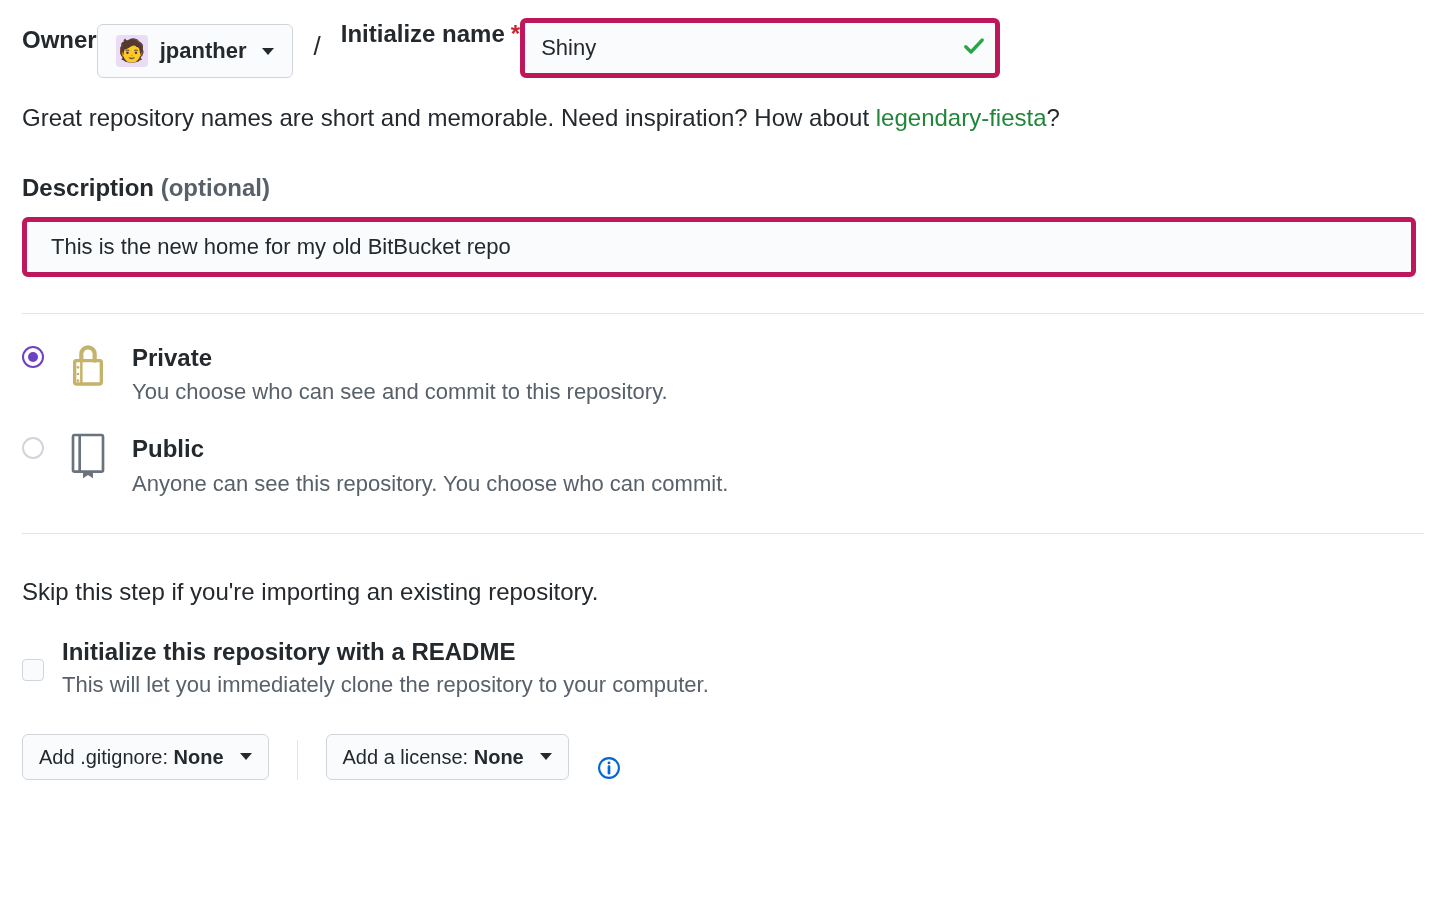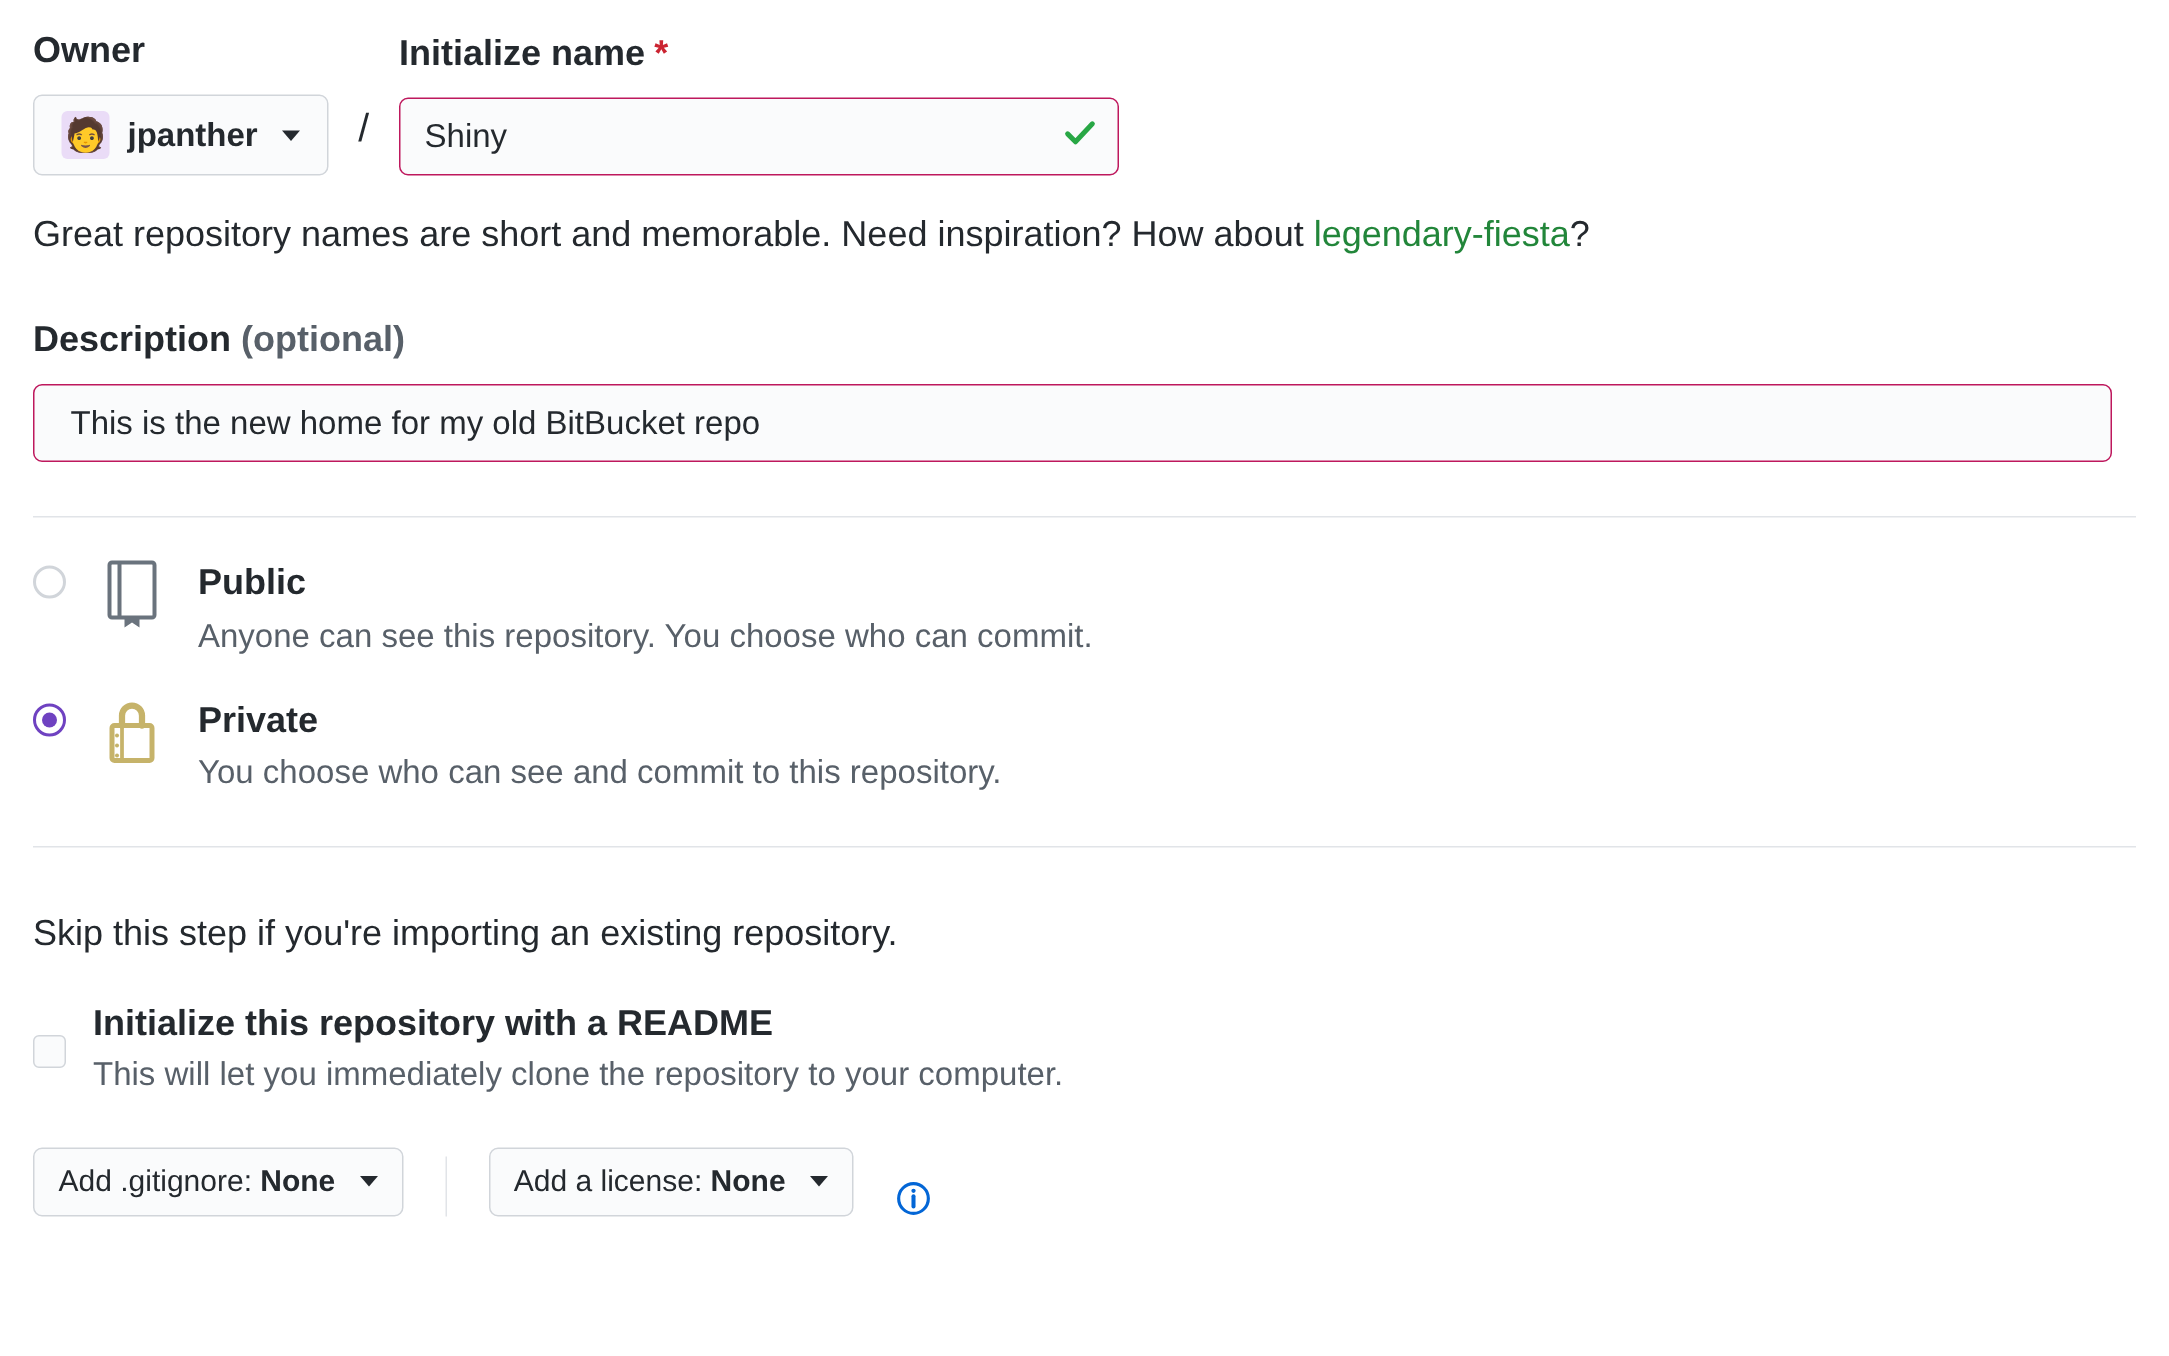--- a/index.html
+++ b/index.html
@@ -1,27 +1,27 @@
 <!DOCTYPE html>
 <html><head>
 <meta charset="utf-8">
 <style>
   html,body{margin:0;padding:0;background:#fff;font-family:-apple-system,BlinkMacSystemFont,"Segoe UI",Helvetica,Arial,sans-serif;color:#24292e;font-size:16px;-webkit-font-smoothing:antialiased;}
   .page{box-sizing:border-box;width:1446px;padding:18px 22px 40px 22px;}
   .row{display:flex;align-items:flex-end;gap:18px;}
-  .col{display:flex;flex-direction:column;}
+  .col{display:flex;}
   .label{font-weight:600;font-size:24px;line-height:1.3;margin-bottom:14px;}
   .req{color:#cb2431;margin-left:6px;}
   .optional{color:#586069;font-weight:700;font-size:24px;}
   .btn{display:inline-flex;align-items:center;gap:12px;background:#fafbfc;border:1px solid #d1d5da;border-radius:6px;padding:10px 18px;font-size:22px;font-weight:600;color:#24292e;cursor:pointer;line-height:1.4;}
   .btn-small{font-size:20px;padding:8px 16px;}
   .btn .caret,.caret{width:0;height:0;border-left:6px solid transparent;border-right:6px solid transparent;border-top:7px solid #24292e;display:inline-block;margin-left:4px;}
   .avatar{width:32px;height:32px;border-radius:4px;background:#eadcf7;display:flex;align-items:center;justify-content:center;font-size:22px;}
   .slash{font-size:26px;color:#24292e;padding:0 2px 10px 2px;align-self:flex-end;line-height:44px;}
-  .input{background:#fafbfc;border:1px solid #be185d;border-radius:6px;font-size:22px;color:#24292e;padding:12px 16px;outline:none;}
+  .input{background:#fafbfc;border:5px solid #be185d;border-radius:6px;font-size:22px;color:#24292e;padding:12px 16px;outline:none;}
   .repo-input-wrap{position:relative;width:480px;}
   .repo-input-wrap .input{width:100%;box-sizing:border-box;padding-right:48px;}
   .check{position:absolute;right:14px;top:50%;transform:translateY(-50%);color:#28a745;}
   .helper{margin-top:22px;font-size:24px;color:#24292e;line-height:1.5;}
   .helper a{color:#22863a;text-decoration:none;font-weight:400;}
   .section{margin-top:36px;}
   .desc-input{width:1344px;padding-left:24px;}
   hr.sep{border:none;border-top:1px solid #e1e4e8;margin:36px 0 0 0;}
   .vis-opt{display:flex;align-items:flex-start;gap:22px;margin-top:28px;}
   .radio{appearance:none;-webkit-appearance:none;width:22px;height:22px;border:2px solid #d1d5da;border-radius:50%;margin:4px 0 0 0;cursor:pointer;position:relative;flex-shrink:0;}
@@ -83,52 +83,52 @@
     <div class="label">
       <span>Description</span>
       <span class="optional">(optional)</span>
     </div>
     <input class="input desc-input" type="text" value="This is the new home for my old BitBucket repo" style="">
   </div>
 
   <hr class="sep">
 
   <div class="vis-opt">
+    <input type="radio" class="radio" name="vis" checked="" style="">
+    <div class="vis-icon">
+      <svg width="40" height="48" viewBox="0 0 24 28" fill="none">
+        <rect x="4" y="12" width="16" height="14" rx="1" fill="#ffffff" stroke="#c6b36a" stroke-width="2"></rect>
+        <line x1="8" y1="12" x2="8" y2="26" stroke="#c6b36a" stroke-width="1.5"></line>
+        <circle cx="6" cy="16" r="0.8" fill="#c6b36a"></circle>
+        <circle cx="6" cy="20" r="0.8" fill="#c6b36a"></circle>
+        <circle cx="6" cy="24" r="0.8" fill="#c6b36a"></circle>
+        <path d="M8 12 V8 a4 4 0 0 1 8 0 V12" fill="none" stroke="#c6b36a" stroke-width="2.5" stroke-linecap="round"></path>
+      </svg>
+    </div>
+    <div class="vis-text">
+      <div class="vt-title">Private</div>
+      <div class="vt-desc">You choose who can see and commit to this repository.</div>
+    </div>
+  </div>
+
+  <div class="vis-opt">
     <input type="radio" class="radio" name="vis" style="">
     <div class="vis-icon">
       <svg width="40" height="48" viewBox="0 0 24 28" fill="none" stroke="#6a737d" stroke-width="1.6">
         <rect x="3" y="2" width="18" height="22" rx="1"></rect>
         <line x1="7" y1="2" x2="7" y2="24"></line>
         <line x1="5" y1="6" x2="5" y2="6.01" stroke-width="2"></line>
         <line x1="5" y1="10" x2="5" y2="10.01" stroke-width="2"></line>
         <line x1="5" y1="14" x2="5" y2="14.01" stroke-width="2"></line>
         <path d="M9 24 v4 l3-2 3 2 v-4" fill="#6a737d" stroke="none"></path>
       </svg>
     </div>
     <div class="vis-text">
       <div class="vt-title">Public</div>
       <div class="vt-desc">Anyone can see this repository. You choose who can commit.</div>
-    </div>
-  </div>
-
-  <div class="vis-opt">
-    <input type="radio" class="radio" name="vis" checked="" style="">
-    <div class="vis-icon">
-      <svg width="40" height="48" viewBox="0 0 24 28" fill="none">
-        <rect x="4" y="12" width="16" height="14" rx="1" fill="#ffffff" stroke="#c6b36a" stroke-width="2"></rect>
-        <line x1="8" y1="12" x2="8" y2="26" stroke="#c6b36a" stroke-width="1.5"></line>
-        <circle cx="6" cy="16" r="0.8" fill="#c6b36a"></circle>
-        <circle cx="6" cy="20" r="0.8" fill="#c6b36a"></circle>
-        <circle cx="6" cy="24" r="0.8" fill="#c6b36a"></circle>
-        <path d="M8 12 V8 a4 4 0 0 1 8 0 V12" fill="none" stroke="#c6b36a" stroke-width="2.5" stroke-linecap="round"></path>
-      </svg>
-    </div>
-    <div class="vis-text">
-      <div class="vt-title">Private</div>
-      <div class="vt-desc">You choose who can see and commit to this repository.</div>
     </div>
   </div>
 
   <hr class="sep">
 
   <div class="skip">Skip this step if you're importing an existing repository.</div>
 
   <div class="chk-row">
     <input type="checkbox" class="chk" style="">
     <div class="chk-text">

